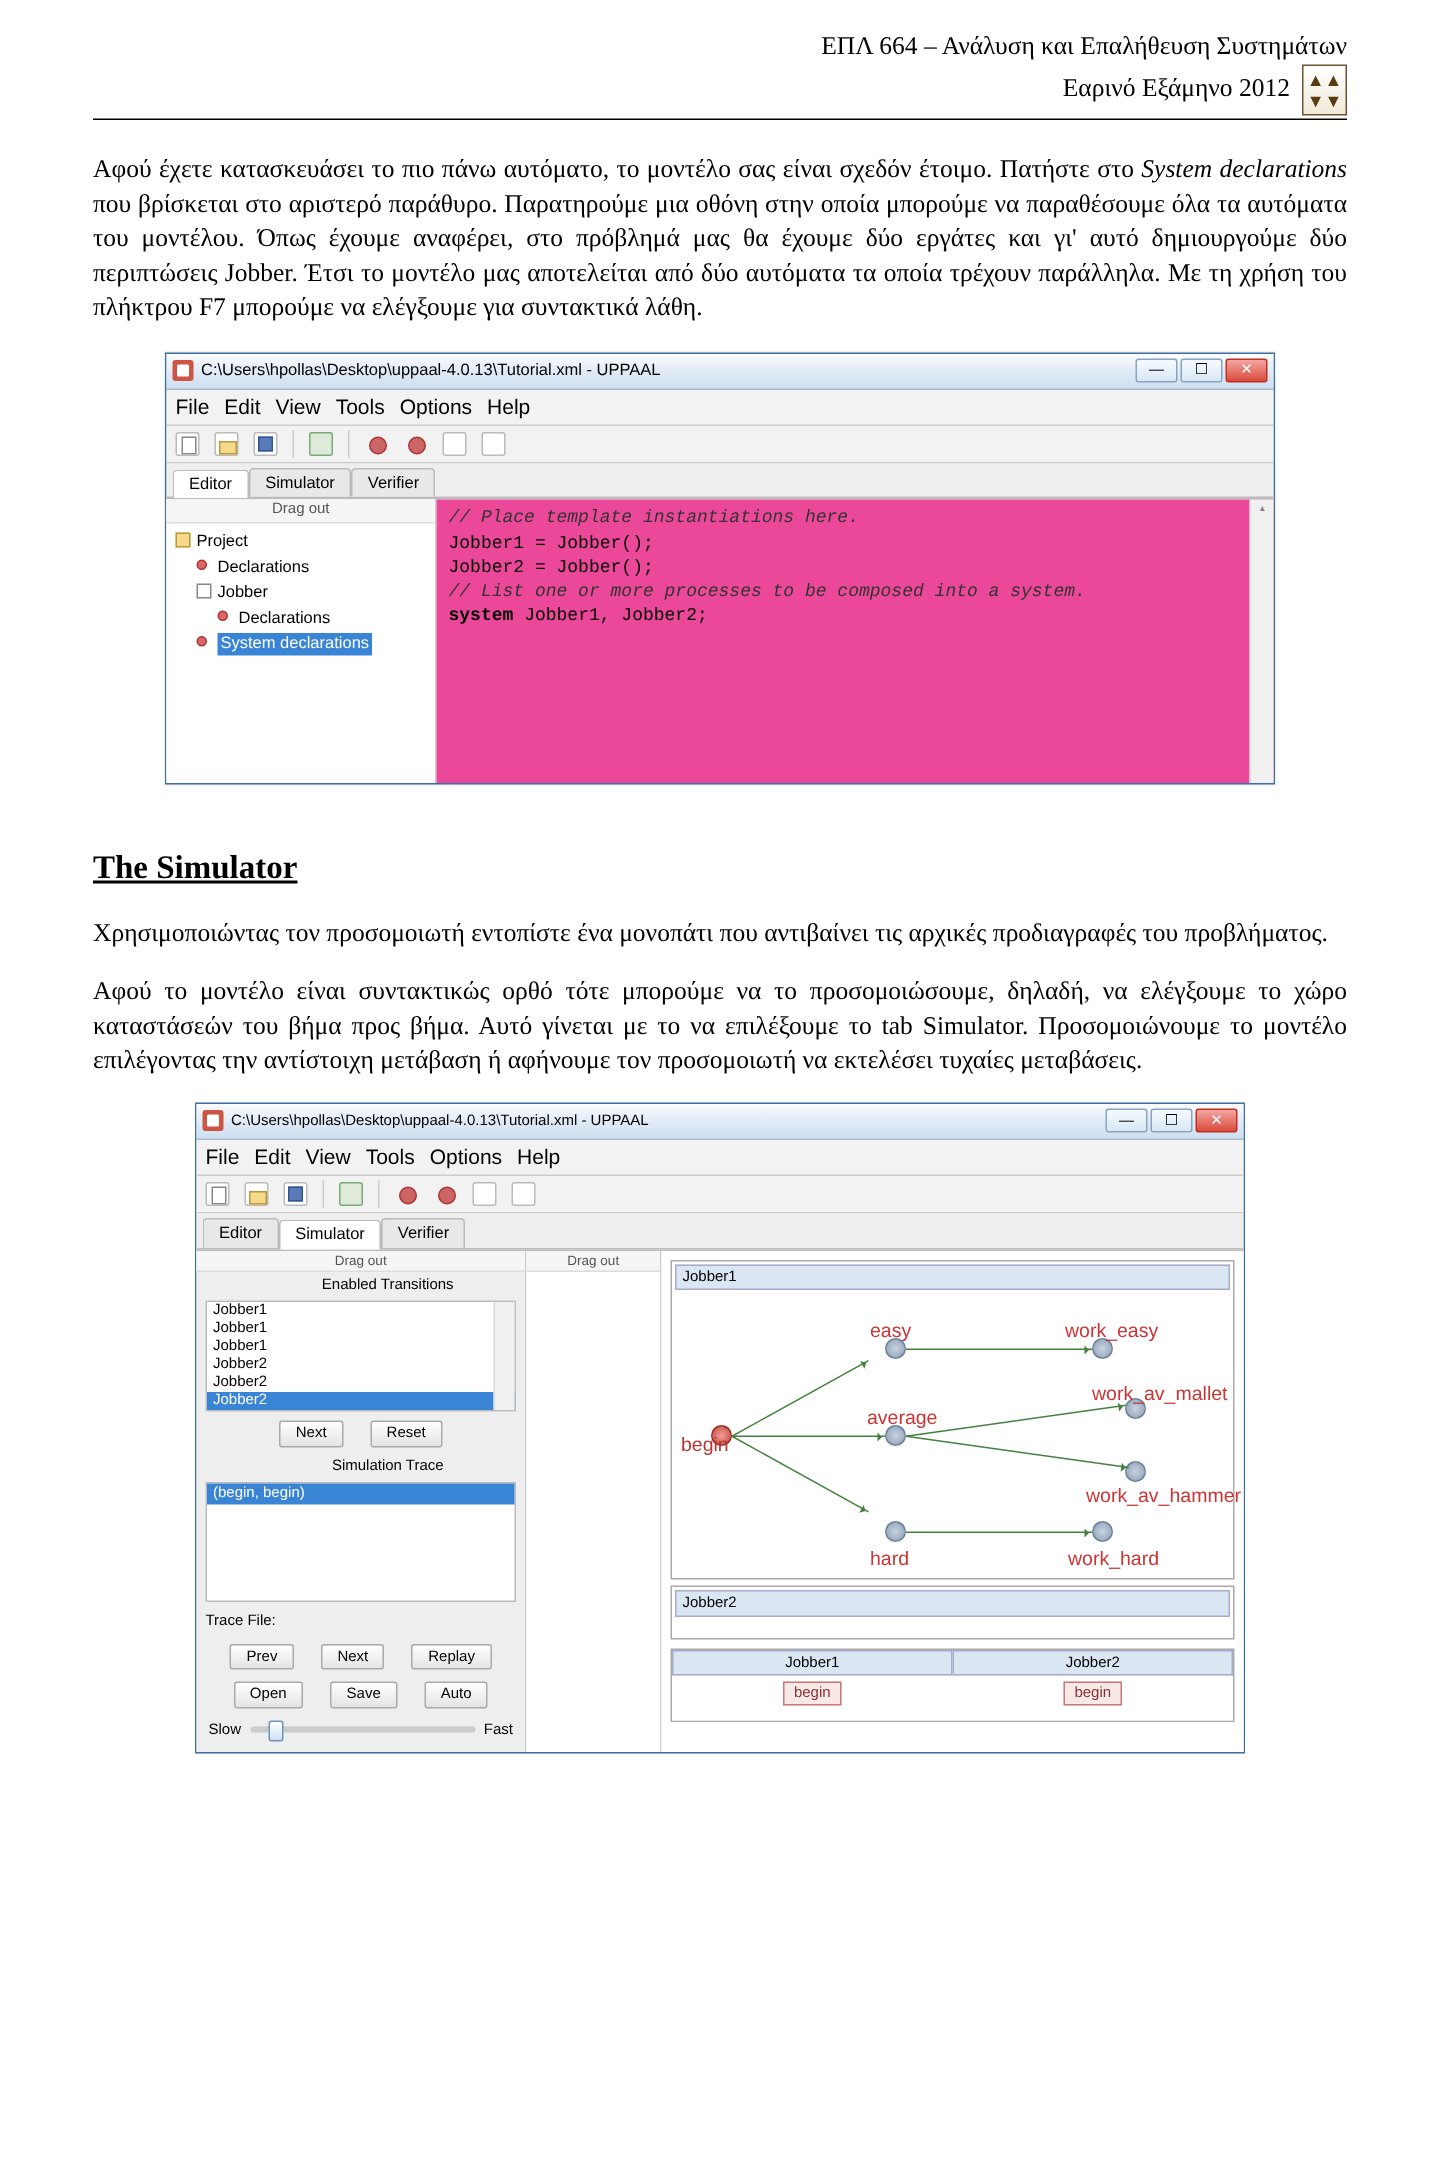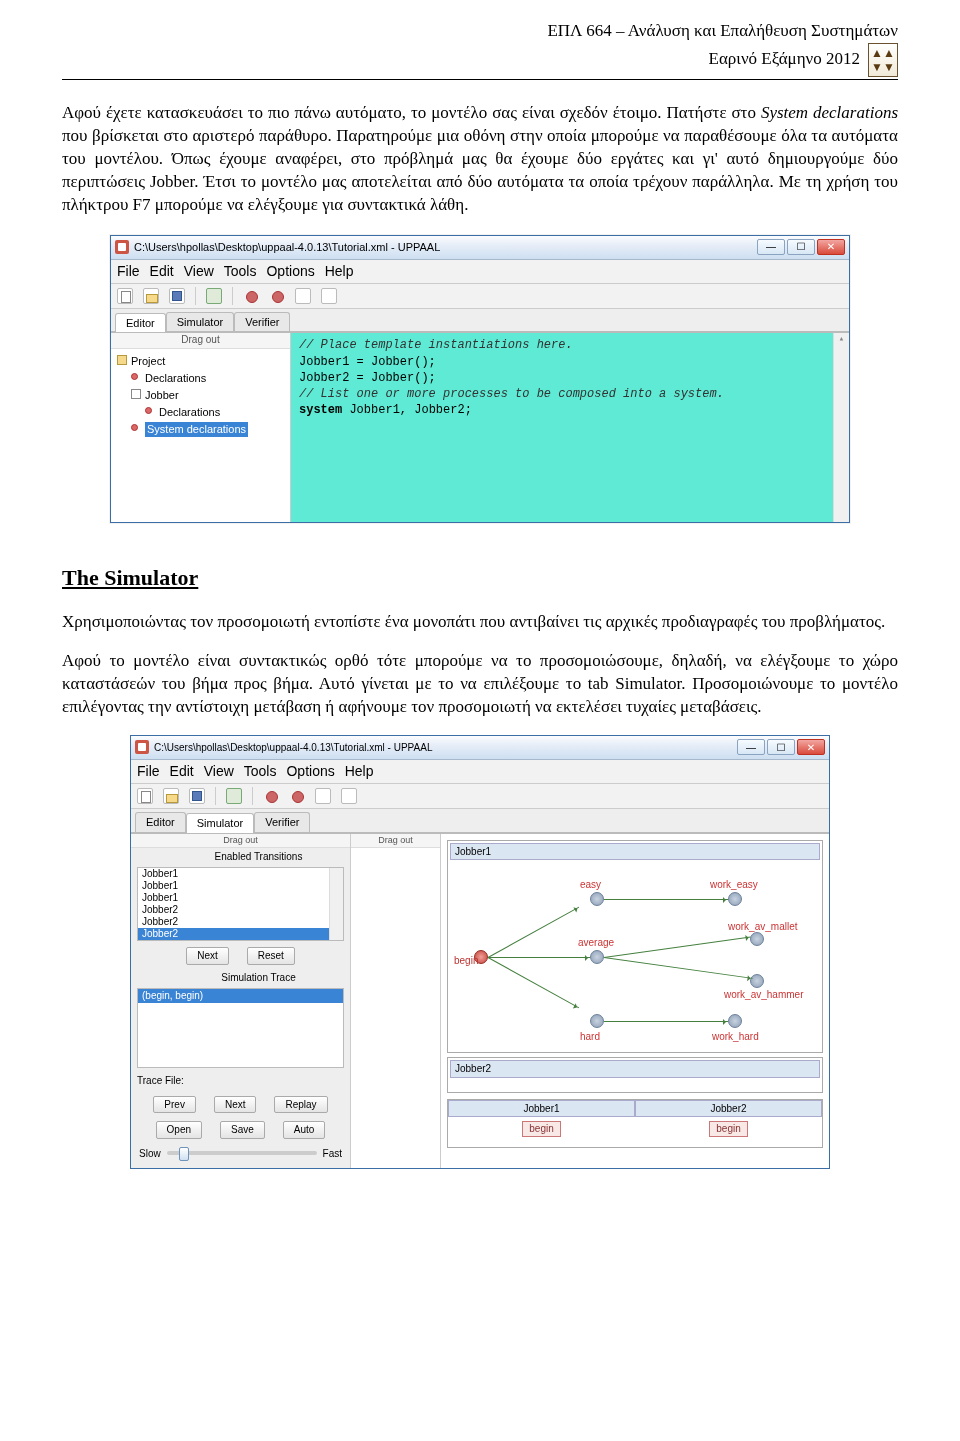--- a/index.html
+++ b/index.html
@@ -85,21 +85,21 @@
   .tree-inner{ padding:20px 4px 4px 6px; font-size:11px;}
   .tree-item{ padding:1px 0 1px 14px; position:relative;}
   .tree-item .ticon{ position:absolute; left:0; top:2px; width:10px; height:10px;}
   .ticon.proj{ background:#f6d98a; border:1px solid #b89a3a;}
   .ticon.decl{ width:7px;height:7px;border-radius:50%;background:#d66;border:1px solid #a33; top:3px;}
   .ticon.tmpl{ background:#fff;border:1px solid #888;}
   .tree-sub{ padding-left:14px;}
   .tree-sel{ background:#3a84d6; color:#fff; display:inline-block; padding:0 2px;}
 
   .code { flex:1; padding:4px 8px; font-family:"Courier New",monospace; font-size:12px;
-    position:relative; background:#5eead4;}
+    position:relative; background:#ec4899;}
   .code .cmt{ font-style:italic; color:#333;}
   .code .kw{ font-weight:bold;}
   .code-scroll{ position:absolute; right:0; top:0; bottom:0; width:16px; background:#f0f0f0; border-left:1px solid #ddd;}
   .code-scroll::before{content:"▴";display:block;text-align:center;font-size:9px;color:#888;}
 
   
   h2.section { font-family:"Times New Roman",serif; font-size:22px; font-weight:bold;
     text-decoration: underline; margin: 10px 0 18px 0;}
 
   
@@ -129,21 +129,21 @@
 
   
   .graph-frame{ border:1px solid #aaa; padding:2px;}
   .graph-title{ background:#dbe6f3; border:1px solid #aac; padding:1px 4px; font-size:10px; margin-bottom:2px;}
   .graph-canvas{ position:relative; height:188px; background:#fff;}
   .gnode{position:absolute; width:14px; height:14px; border-radius:50%;
     background:radial-gradient(#c9d3e0,#8a9db5); border:1px solid #6b7f99;}
   .gnode.red{ background:radial-gradient(#f1a099,#c2443a); border-color:#9a2a20;}
   .gedge{position:absolute; background:#45803f; height:1px; transform-origin:left center;}
   .gedge::after{content:"";position:absolute;right:-1px;top:-2px;border:3px solid transparent;border-left-color:#45803f;}
-  .glabel{position:absolute; font-size:10px; color:#c33;}
+  .glabel{position:absolute; font-size:13px; color:#c33;}
   .seq-frame{ border:1px solid #aaa; margin-top:6px; padding:0;}
   .seq-head{ display:flex;}
   .seq-col{ flex:1; text-align:center; padding:1px 0; background:#dbe6f3; border:1px solid #aac; font-size:10px;}
   .seq-body{ height:30px; background:#fff; display:flex; justify-content:space-around; align-items:flex-start; padding-top:4px;}
   .seq-box{ padding:0 6px; border:1px solid #c77; background:#f8e8e6; font-size:10px; color:#833;}
 </style>
 </head>
 <body>
 
 <div class="page">

